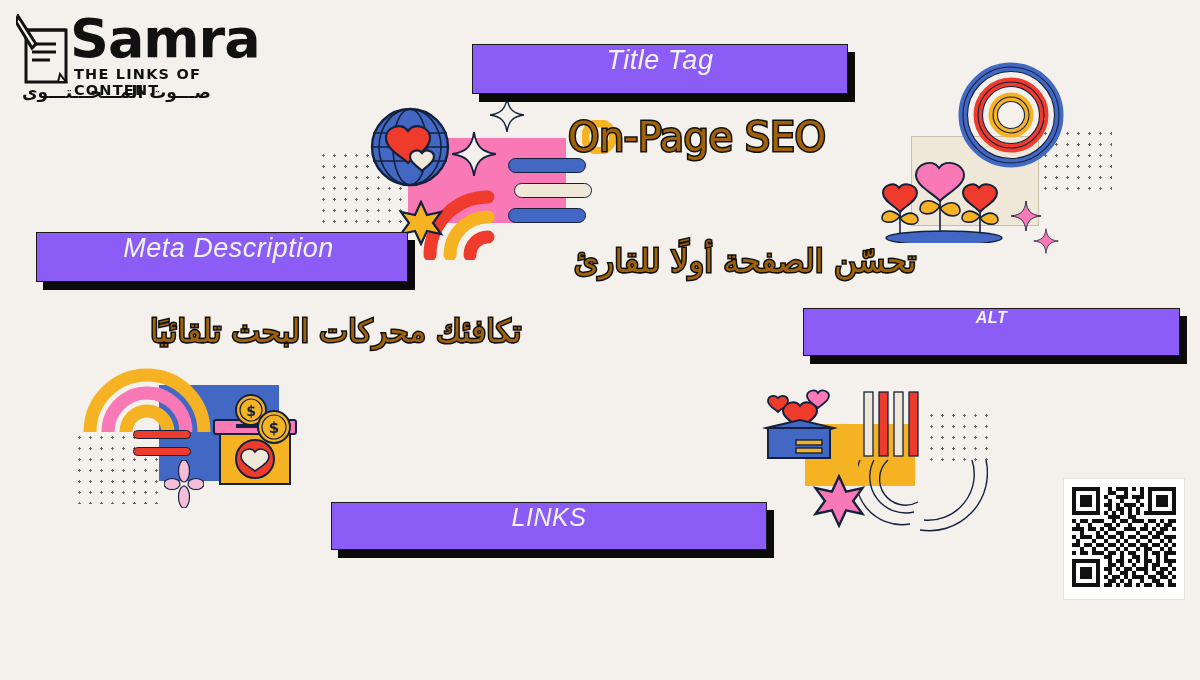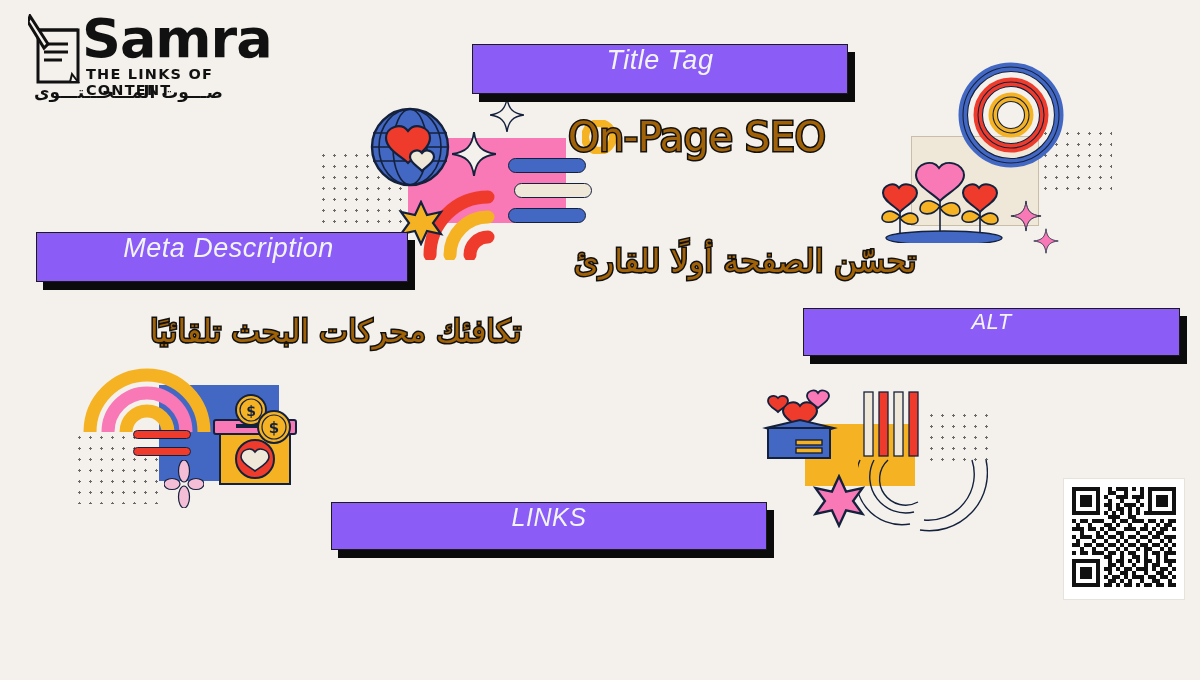--- a/index.html
+++ b/index.html
@@ -10,21 +10,21 @@
     font-family: "Liberation Sans", sans-serif;
   }
   #canvas {
     position: relative;
     width: 1200px; height: 680px;
     background: #f4f1ec;
   }
   .abs { position: absolute; }
 
   
-  #logo { left: 24px; top: 6px; width: 240px; height: 100px; }
+  #logo { left: 12px; top: 6px; width: 240px; height: 100px; }
   .logo-word {
     position: absolute; left: 58px; top: 6px;
     font-family: "DejaVu Sans", sans-serif;
     font-weight: 700; font-size: 54px; letter-spacing: -1px;
     color: #111; line-height: 1;
   }
   .logo-tag {
     position: absolute; left: 62px; top: 60px;
     font-family: "DejaVu Sans", sans-serif;
     font-weight: 700; font-size: 14.5px; letter-spacing: 1.2px;
@@ -51,21 +51,21 @@
     font-family: "Liberation Sans", sans-serif;
     font-style: italic; font-weight: 400;
     letter-spacing: .5px;
     white-space: nowrap;
   }
   #banner-title   { left: 472px; top: 44px;  width: 376px; height: 50px; }
   #banner-title span   { font-size: 27px; }
   #banner-meta    { left: 36px;  top: 232px; width: 372px; height: 50px; padding-left: 13px; }
   #banner-meta span    { font-size: 27px; }
   #banner-alt     { left: 803px; top: 308px; width: 377px; height: 48px; }
-  #banner-alt span     { font-size: 22px; }
+  #banner-alt span     { font-size: 16px; font-weight: bold; }
   #banner-links   { left: 331px; top: 502px; width: 436px; height: 48px; }
   #banner-links span   { font-size: 25px; }
 
   
   .gold {
     color: #a16207;
     -webkit-text-stroke: 3px #111;
     paint-order: stroke fill;
     font-weight: 400;
     z-index: 30;

